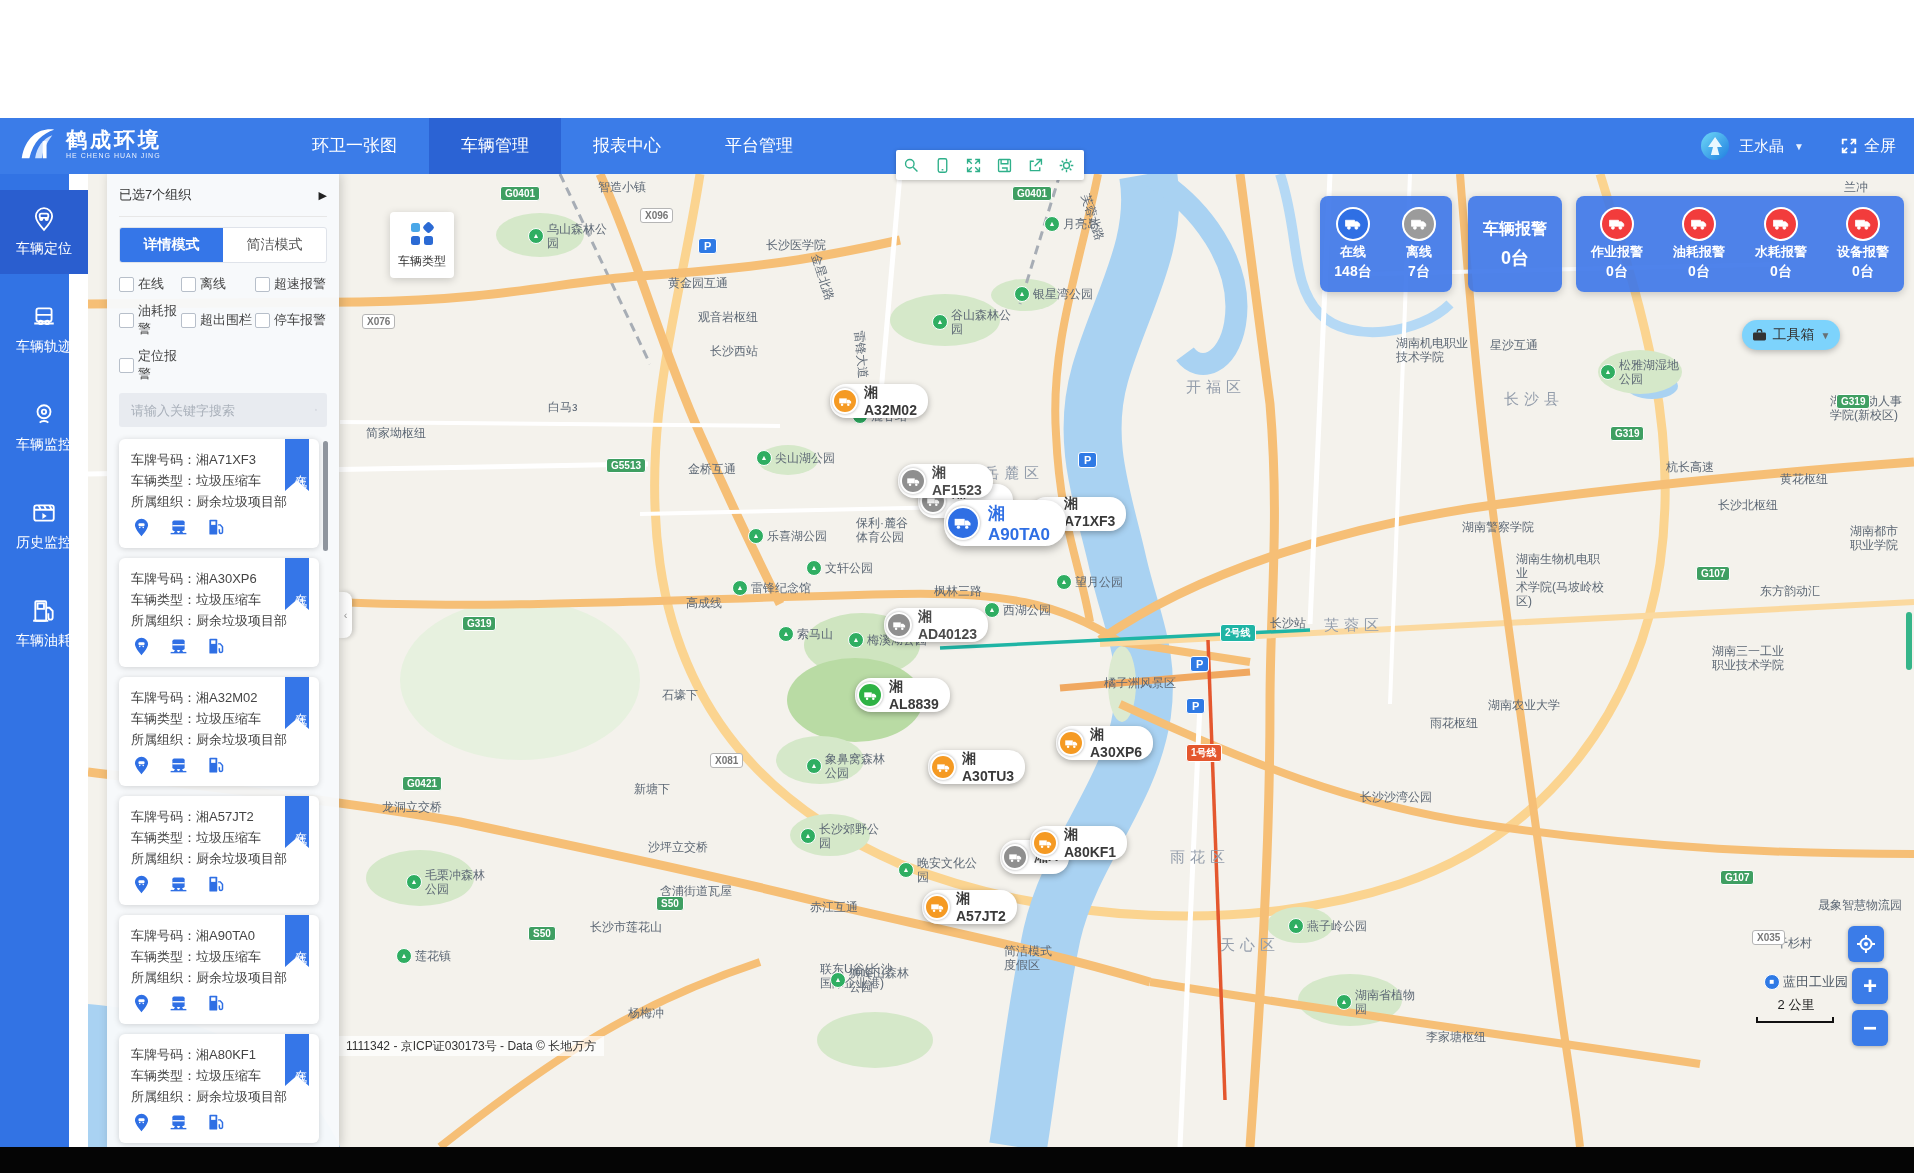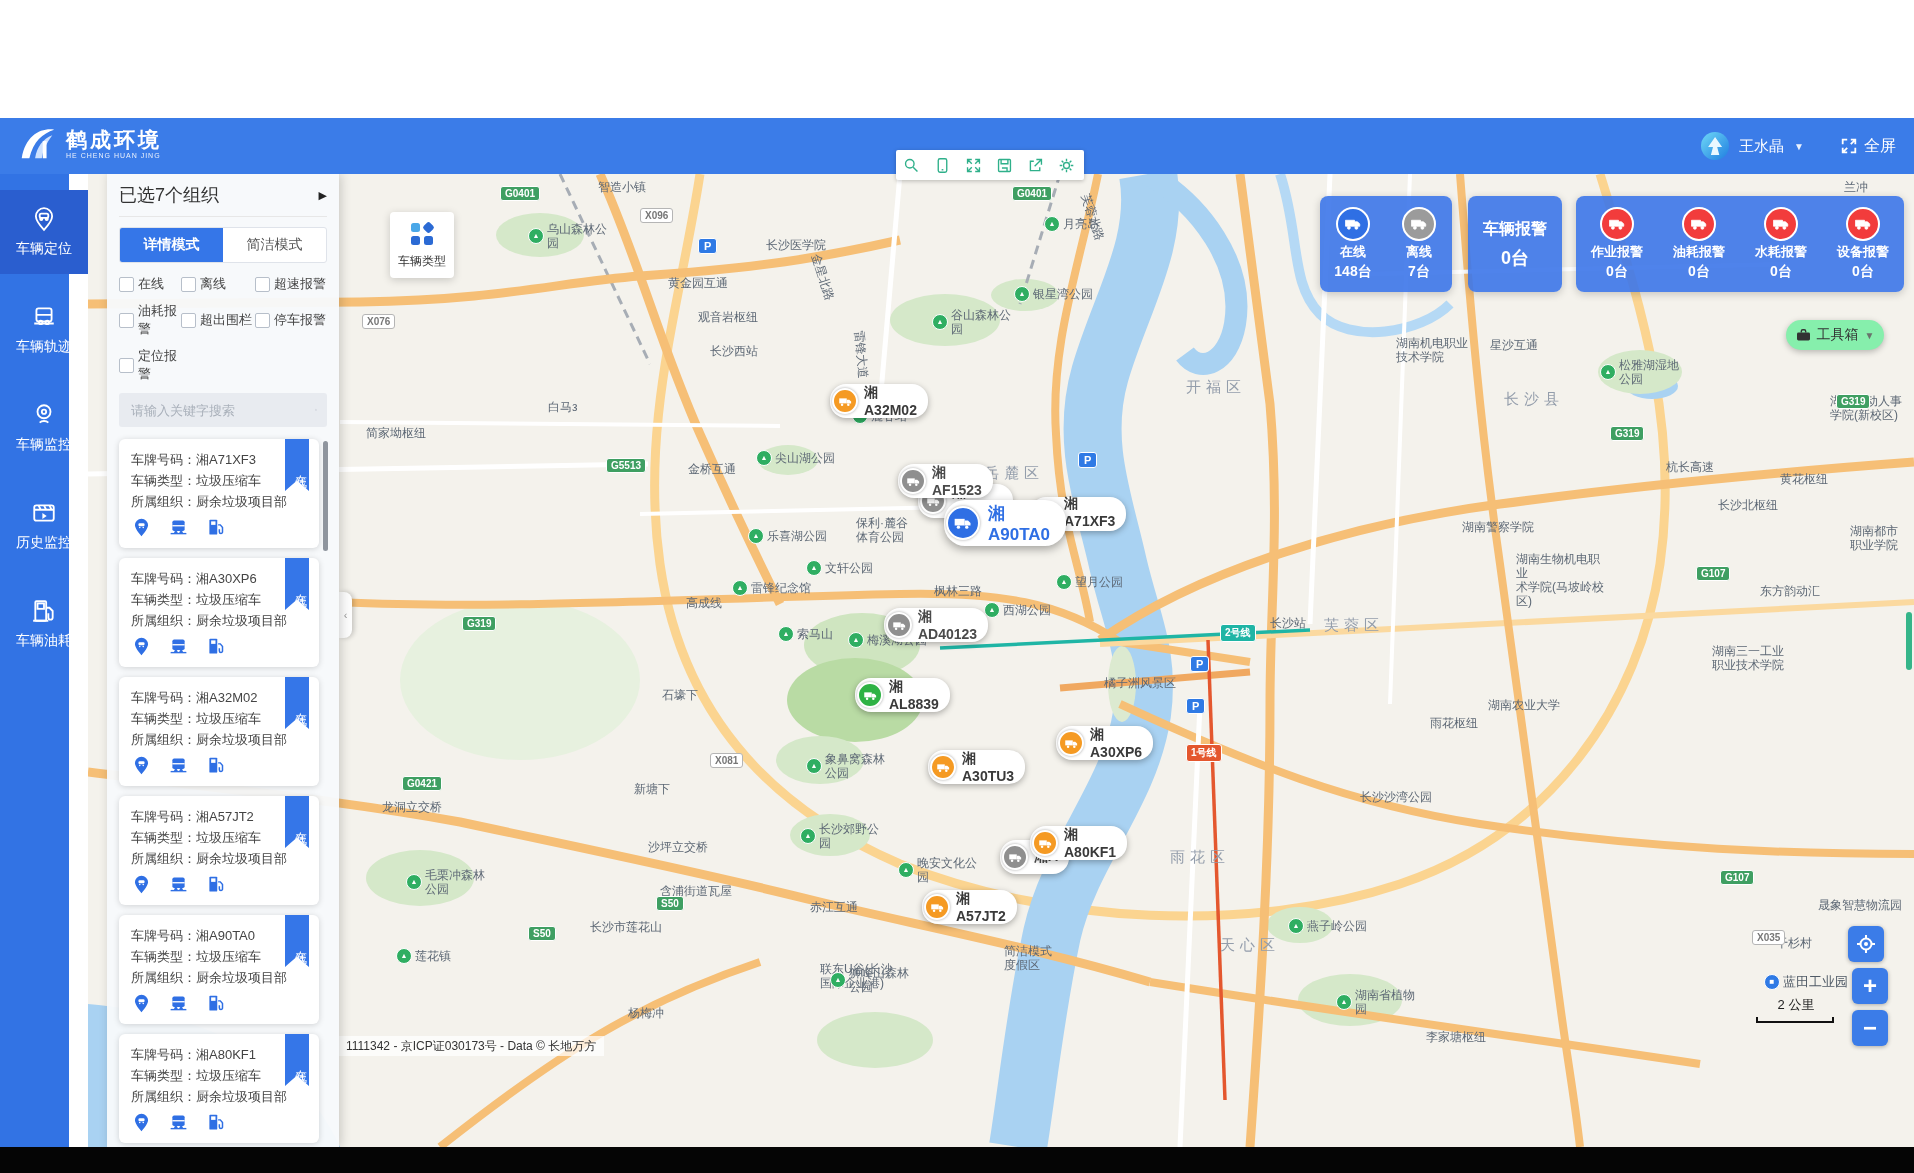--- a/index.html
+++ b/index.html
@@ -67,42 +67,42 @@
   .stat{background:rgba(60,118,233,.9);border-radius:8px;color:#fff;display:flex;align-items:center;z-index:20;box-shadow:0 2px 8px rgba(0,0,0,.2);}
   .stat .tbox{text-align:center;flex:1;}
   .stat .t1{font-size:16px;font-weight:bold;}
   .stat .t2{font-size:18px;font-weight:bold;margin-top:6px;}
   .scol{flex:1;display:flex;flex-direction:column;align-items:center;gap:2px;}
   .scol .lab{font-size:13px;font-weight:bold;}
   .scol .cnt{font-size:14px;font-weight:bold;}
   .cir{width:34px;height:34px;border-radius:50%;border:2px solid #fff;display:flex;align-items:center;justify-content:center;box-sizing:border-box;}
   .cir svg{width:18px;height:18px;fill:#fff;stroke:#fff;}
   .cir.online{background:#2f6fe4;} .cir.offline{background:#9b9b9b;} .cir.red{background:#f23c3c;}
-  #toolbox{left:1786px;top:320px;width:98px;height:30px;background:#86efac;border-radius:16px;box-shadow:0 2px 6px rgba(0,0,0,.25);
+  #toolbox{left:1742px;top:320px;width:98px;height:30px;background:#7dd3fc;border-radius:16px;box-shadow:0 2px 6px rgba(0,0,0,.25);
      display:flex;align-items:center;justify-content:center;gap:6px;font-size:14px;color:#333;z-index:20;cursor:pointer;}
   
   #vtype{left:390px;top:212px;width:64px;height:66px;background:#fff;border-radius:4px;box-shadow:0 2px 8px rgba(0,0,0,.18);
      display:flex;flex-direction:column;align-items:center;justify-content:center;gap:6px;font-size:12px;color:#333;z-index:20;cursor:pointer;}
   
   .mapbtn{width:36px;height:36px;background:#3b7ce8;border-radius:6px;color:#fff;display:flex;align-items:center;justify-content:center;
      z-index:20;cursor:pointer;box-shadow:0 1px 4px rgba(0,0,0,.3);}
   #zplus{left:1852px;top:968px;font-size:24px;font-weight:bold;}
   #zminus{left:1852px;top:1010px;font-size:24px;font-weight:bold;}
   #locate{left:1848px;top:926px;}
   #scale{left:1756px;top:996px;z-index:18;color:#1d1d1d;font-size:13px;text-align:center;width:80px;}
   #scalebar{width:78px;height:2px;background:#111;margin-top:3px;border-left:2px solid #111;border-right:2px solid #111;height:6px;
      border-top:none;box-sizing:border-box;background:linear-gradient(#111,#111) bottom/100% 2px no-repeat;}
   #copyright{left:338px;top:1036px;height:20px;line-height:20px;background:rgba(255,255,255,.72);padding:0 8px;
      font-size:12px;color:#333;z-index:18;white-space:nowrap;}
   #edgebar{left:1906px;top:612px;width:6px;height:58px;background:#35b589;border-radius:3px;z-index:19;}
   
   #panel{left:107px;top:174px;width:232px;height:973px;background:rgba(247,249,251,.96);z-index:30;
      box-shadow:2px 0 10px rgba(0,0,0,.18);padding:0 12px;box-sizing:border-box;overflow:hidden;}
   #orghead{height:42px;display:flex;align-items:center;justify-content:space-between;border-bottom:1px solid #e7e7e7;}
-  #orghead .t{font-size:18px;color:#333;}
+  #orghead .t{font-size:13px;color:#333;}
   #orghead .a{font-size:11px;color:#222;cursor:pointer;}
   #modetabs{margin:10px 0;height:34px;display:grid;grid-template-columns:1fr 1fr;border:1px solid #dfe3ea;border-radius:3px;overflow:hidden;background:#fff;}
   .mtab{display:flex;align-items:center;justify-content:center;font-size:14px;color:#555;cursor:pointer;}
   .mtab.active{background:#3576e8;color:#fff;font-weight:bold;}
   #filters{display:grid;grid-template-columns:62px 74px 1fr;row-gap:9px;margin:12px 0 4px 0;}
   .fitem{display:flex;align-items:center;gap:4px;font-size:13px;color:#444;cursor:pointer;}
   .cb{width:13px;height:13px;border:1px solid #b7bfca;border-radius:2px;background:#fff;flex:0 0 auto;}
   #searchbox{margin-top:10px;height:34px;background:#e8ebf0;border-radius:3px;display:flex;align-items:center;padding:0 10px;gap:6px;}
   #searchbox input{flex:1;border:none;background:transparent;outline:none;font-size:13px;color:#333;font-family:inherit;}
   #searchbox input::placeholder{color:#a9b0ba;}
@@ -132,20 +132,30 @@
       <svg class="mark" viewBox="0 0 44 44">
         <path d="M6 38 C10 14 26 6 40 8 C28 12 18 20 14 38 Z" fill="#fff"></path>
         <path d="M20 38 C22 26 28 18 38 14 C32 22 28 30 27 38 Z" fill="#cfe2ff"></path>
         <rect x="28" y="20" width="4" height="18" fill="#fff"></rect>
       </svg>
       <div>
         <div class="bt">鹤成环境</div>
         <div class="bs">HE CHENG HUAN JING</div>
       </div>
     </div>
+    <nav id="mainnav" class="abs">
+
+        <div class="navitem">环卫一张图</div>
+
+        <div class="navitem active">车辆管理</div>
+
+        <div class="navitem">报表中心</div>
+
+        <div class="navitem">平台管理</div>
+      </nav>
     <div id="userbox" class="abs">
       <div id="avatar"></div>
       <span>王水晶</span>
       <span class="chev">▼</span>
       <div id="fsbox">
         <svg width="18" height="18" viewBox="0 0 20 20">
           <g stroke="#fff" stroke-width="2" fill="none">
             <path d="M12 3h5v5M8 17H3v-5M12 8l5-5M8 12l-5 5M3 8V3h5M17 12v5h-5"></path>
           </g>
         </svg>

